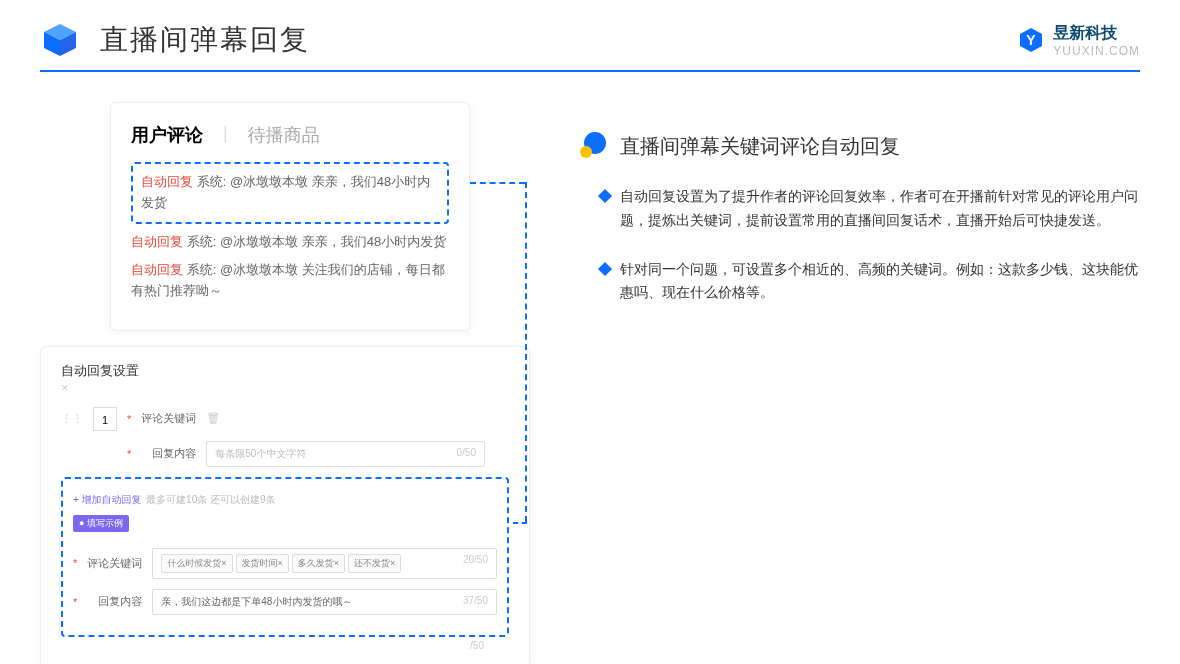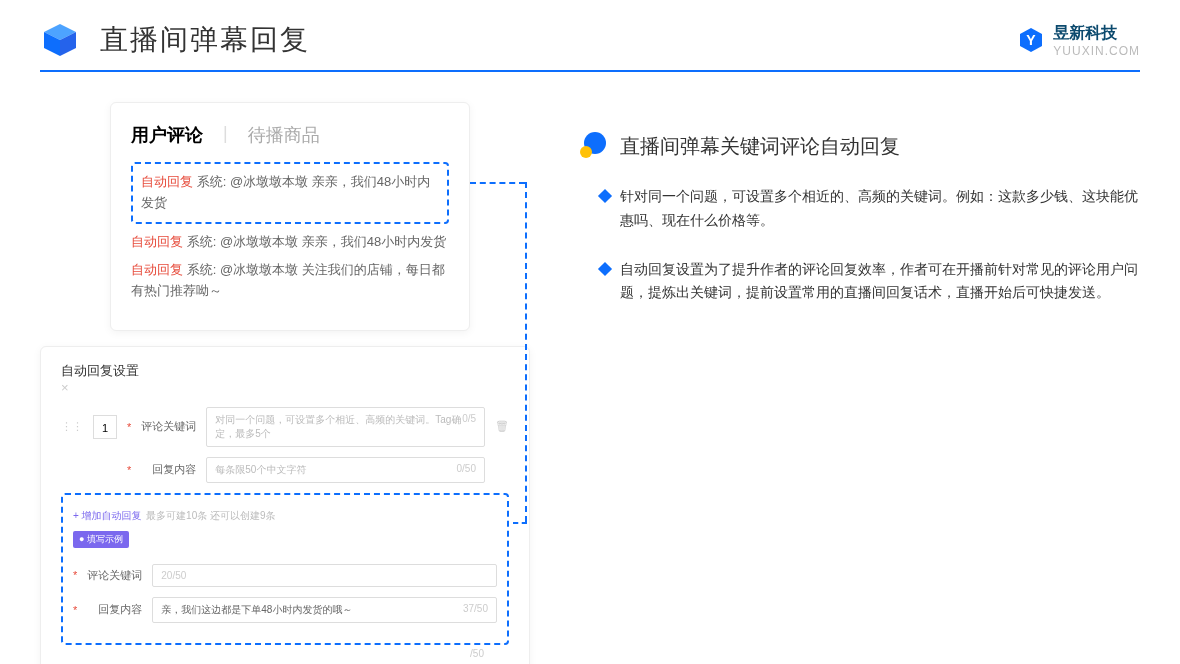--- a/index.html
+++ b/index.html
@@ -110,24 +110,20 @@
     <div class="settings-card">
       <div class="settings-title">
         <span>自动回复设置</span>
         <span class="close-x">×</span>
       </div>
       <div class="form-row">
         <span style="color:#ccc;">⋮⋮</span>
         <span class="num-box">1</span>
         <span class="req">*</span>
         <span class="label-sm">评论关键词</span>
-        <div class="input-box">
-          <span>对同一个问题，可设置多个相近、高频的关键词。Tag确定，最多5个</span>
-          <span class="count">0/5</span>
-        </div>
         <span class="trash">🗑</span>
       </div>
       <div class="form-row">
         <span style="width:22px;"></span>
         <span style="width:24px;"></span>
         <span class="req">*</span>
         <span class="label-sm">回复内容</span>
         <div class="input-box">
           <span>每条限50个中文字符</span>
           <span class="count">0/50</span>
@@ -136,20 +132,26 @@
       </div>
 
       <div class="example-box">
         <span class="add-link">+ 增加自动回复</span>
         <span class="add-hint">最多可建10条 还可以创建9条</span><br>
         <span class="example-badge">● 填写示例</span>
         <div class="form-row">
           <span class="req">*</span>
           <span class="label-sm">评论关键词</span>
           <div class="input-box" style="gap:4px;">
+            <span style="display:flex;gap:3px;">
+              <span class="tag">什么时候发货×</span>
+              <span class="tag">发货时间×</span>
+              <span class="tag">多久发货×</span>
+              <span class="tag">还不发货×</span>
+            </span>
             <span class="count">20/50</span>
           </div>
         </div>
         <div class="form-row">
           <span class="req">*</span>
           <span class="label-sm">回复内容</span>
           <div class="input-box">
             <span style="color:#666;">亲，我们这边都是下单48小时内发货的哦～</span>
             <span class="count">37/50</span>
           </div>
@@ -166,20 +168,20 @@
   <div class="right-col">
     <div class="section-head">
       <div class="bubble-icon">
         <div class="bubble-blue"></div>
         <div class="bubble-yellow"></div>
       </div>
       <div class="section-title">直播间弹幕关键词评论自动回复</div>
     </div>
     <div class="bullet-item">
       <div class="diamond"></div>
-      <div class="bullet-text">针对同一个问题，可设置多个相近的、高频的关键词。例如：这款多少钱、这块能优惠吗、现在什么价格等。</div>
+      <div class="bullet-text">自动回复设置为了提升作者的评论回复效率，作者可在开播前针对常见的评论用户问题，提炼出关键词，提前设置常用的直播间回复话术，直播开始后可快捷发送。</div>
     </div>
     <div class="bullet-item">
       <div class="diamond"></div>
-      <div class="bullet-text">自动回复设置为了提升作者的评论回复效率，作者可在开播前针对常见的评论用户问题，提炼出关键词，提前设置常用的直播间回复话术，直播开始后可快捷发送。</div>
+      <div class="bullet-text">针对同一个问题，可设置多个相近的、高频的关键词。例如：这款多少钱、这块能优惠吗、现在什么价格等。</div>
     </div>
   </div>
 </div>
 
 </body></html>

